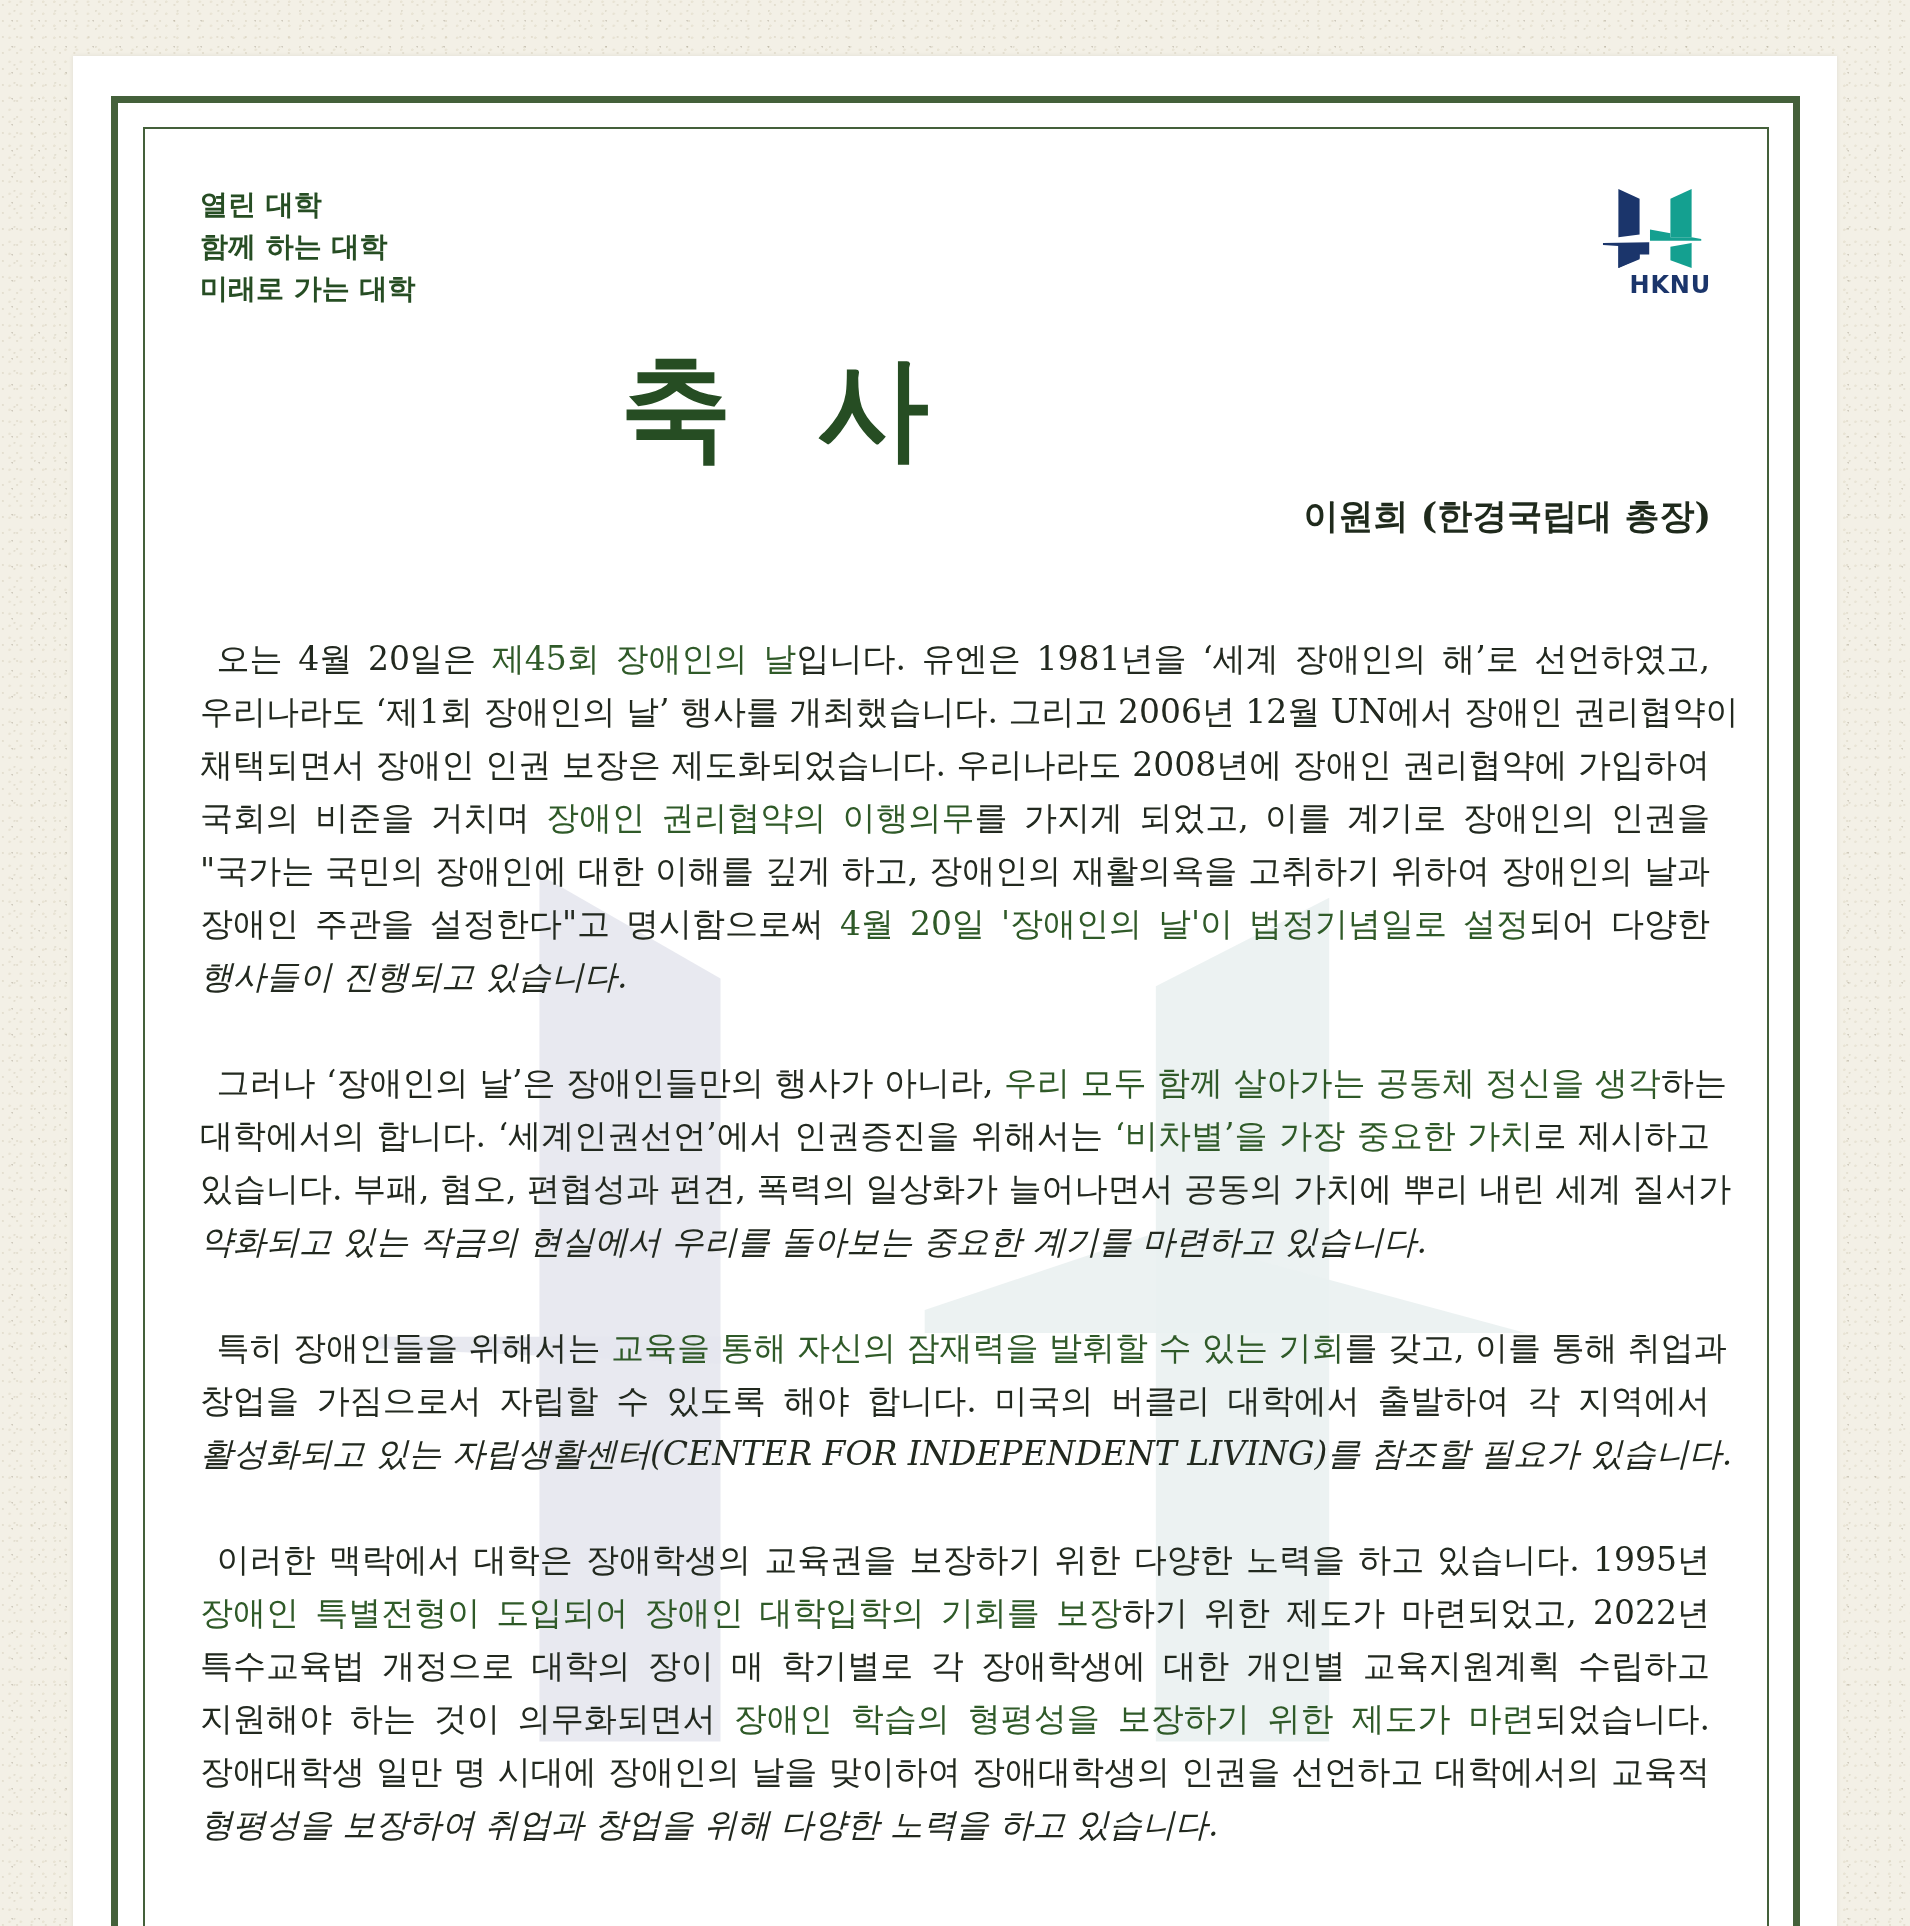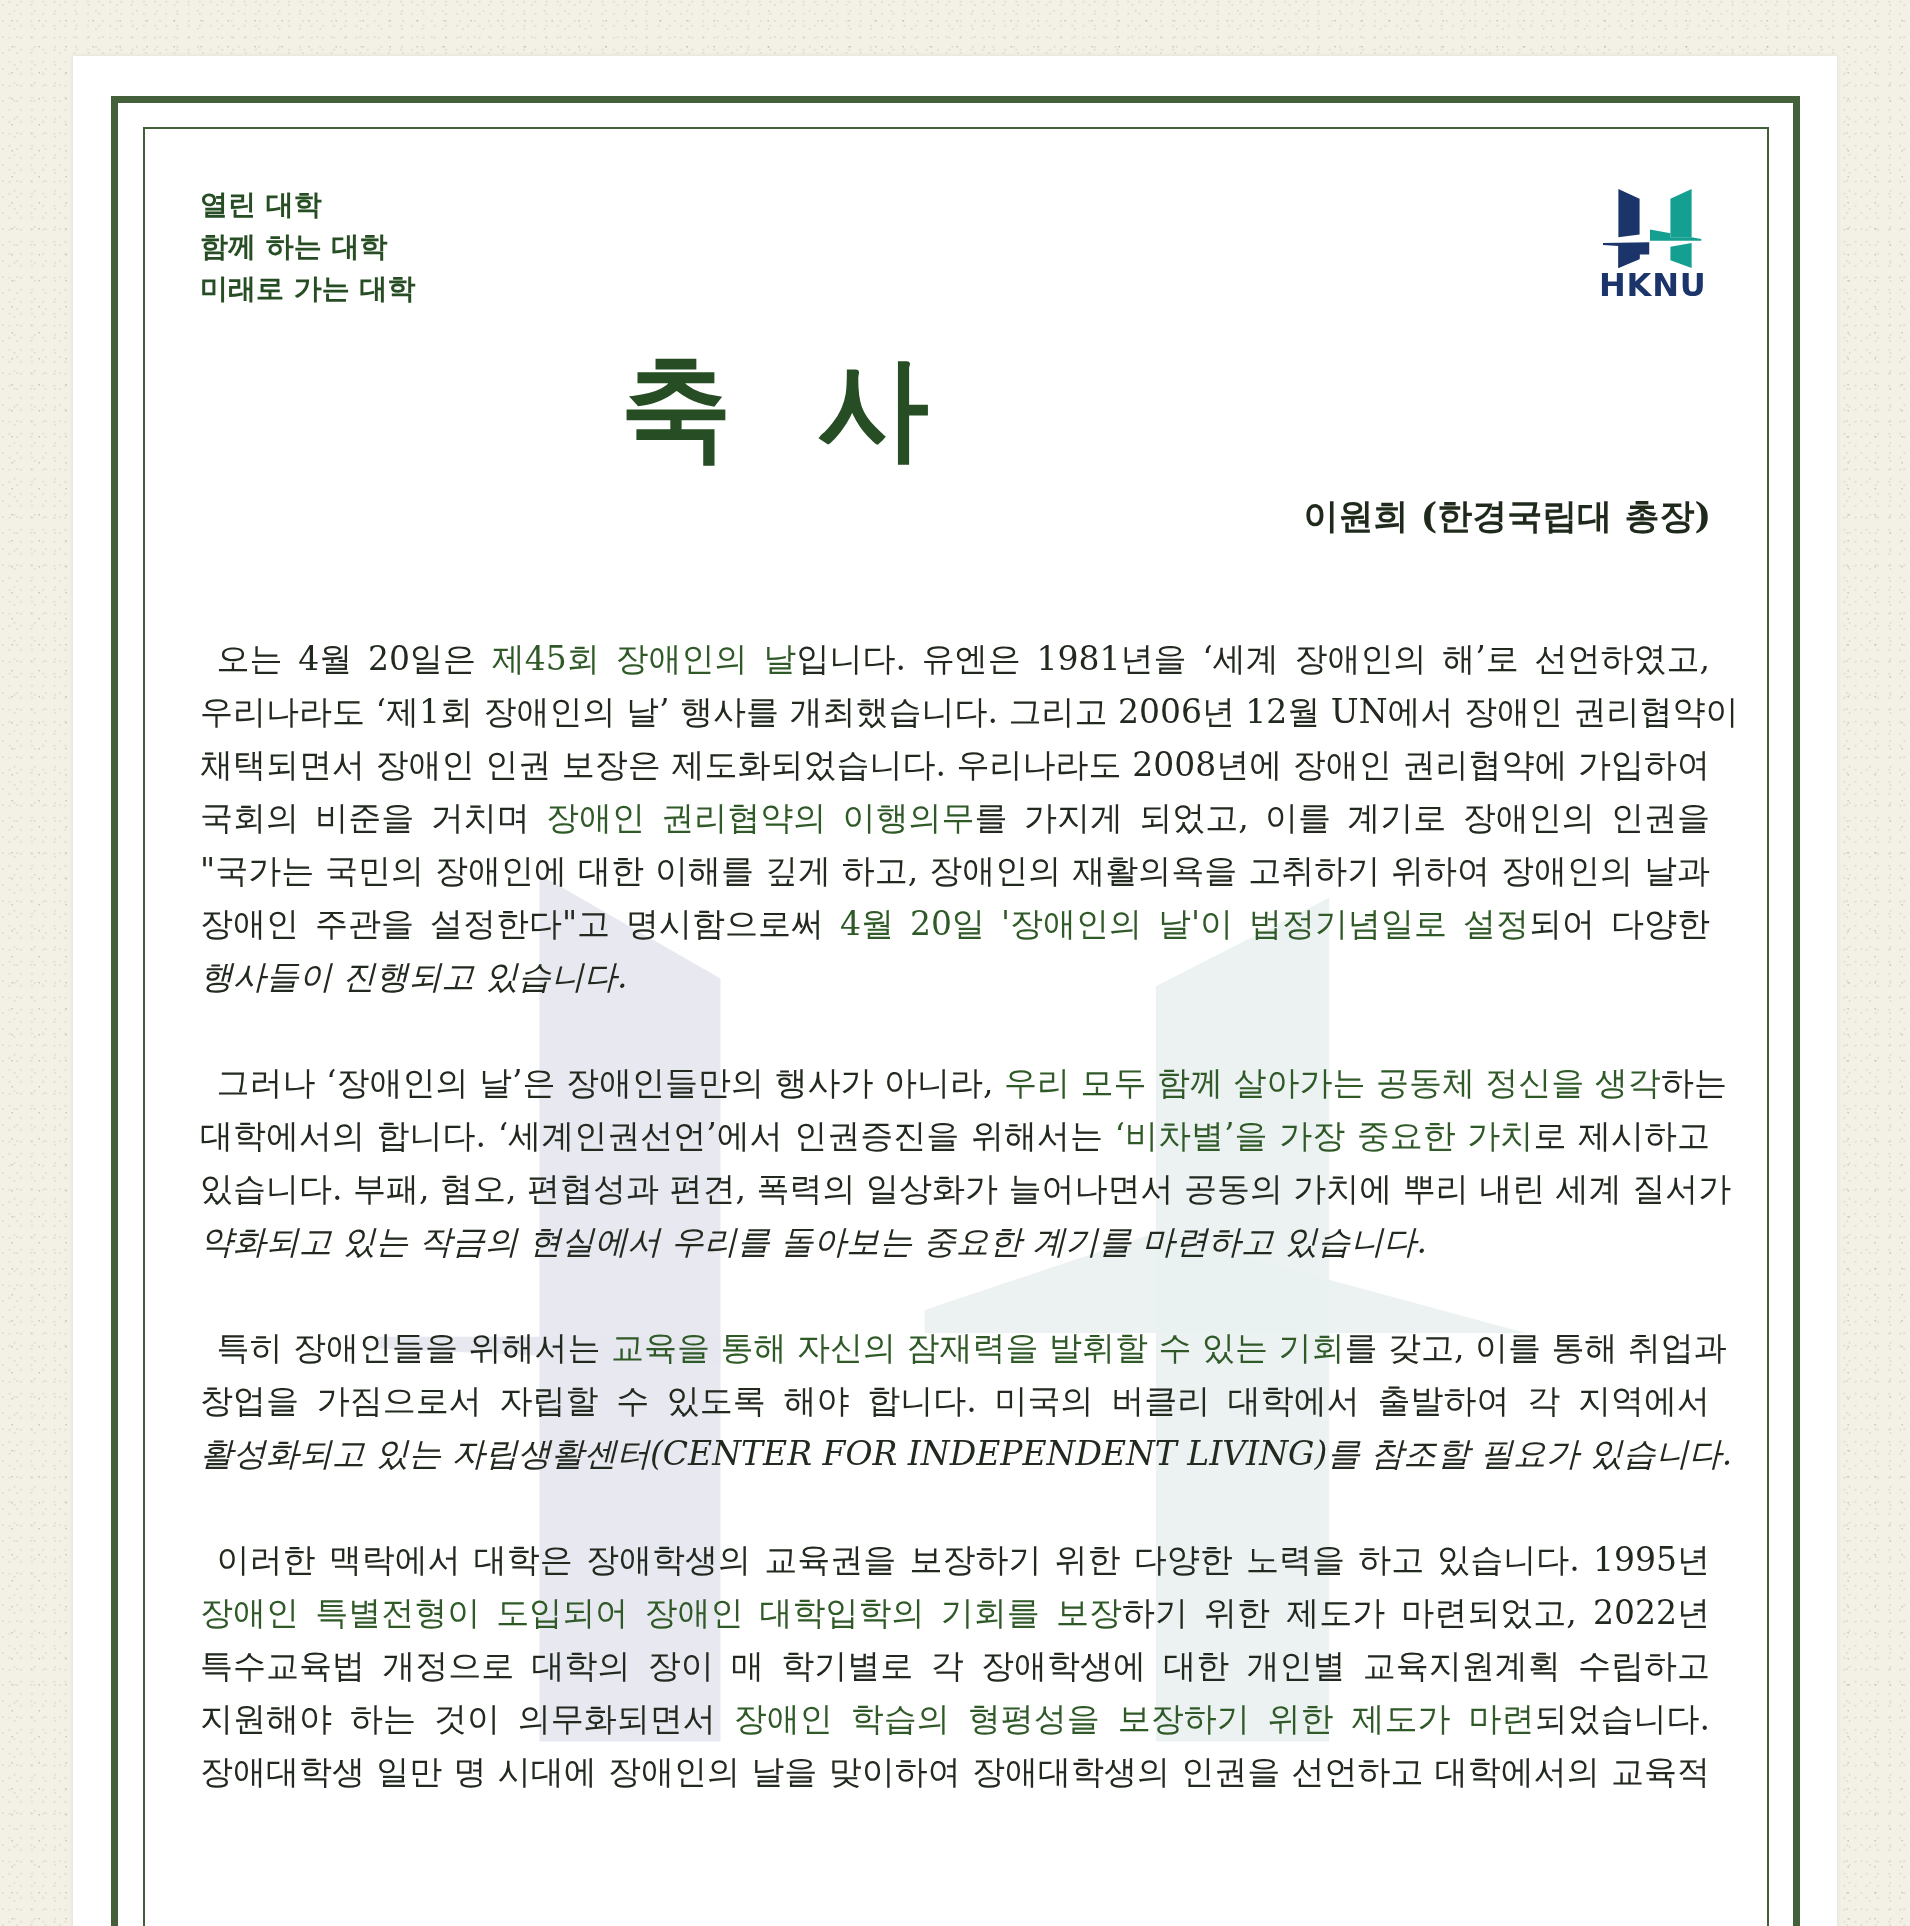--- a/index.html
+++ b/index.html
@@ -33,21 +33,21 @@
       position: absolute; left: 200px; top: 184px;
       font-family: "DejaVu Sans", "Liberation Sans", sans-serif;
       font-weight: bold; color: #264d23; font-size: 28px; line-height: 42px;
     }
     .tagline div { white-space: nowrap; }
 
     .logo { position: absolute; left: 1599px; top: 189px; width: 112px; height: 116px; }
     .logo svg { width: 100%; height: 79px; display: block; }
     .logo-text {
       font-family: "DejaVu Sans", "Liberation Sans", sans-serif; font-weight: bold;
-      color: #1b356b; font-size: 32px; letter-spacing: 0.8px; text-align: left; line-height: 35px;
+      color: #1b356b; font-size: 24px; letter-spacing: 0.8px; text-align: right; line-height: 35px;
     }
 
     .title {
       position: absolute; left: 0; width: 1572px; top: 339px; text-align: center;
       font-family: "DejaVu Sans", "Liberation Sans", sans-serif; font-weight: bold;
       color: #264d23; font-size: 112px; line-height: 139px; letter-spacing: 23px;
     }
     .author {
       position: absolute; right: 200px; top: 489px;
       font-weight: bold; color: #1f2a1c; font-size: 35px; line-height: 54px; white-space: nowrap; text-align: right;
@@ -118,15 +118,16 @@
       <span class="line"><span> 특히 장애인들을 위해서는 </span><span class="hl">교육을 통해 자신의 잠재력을 발휘할 수 있는 기회</span><span>를 갖고, 이를 통해 취업과</span></span>
       <span class="line"><span>창업을 가짐으로서 자립할 수 있도록 해야 합니다. 미국의 버클리 대학에서 출발하여 각 지역에서</span></span>
       <span class="line last"><span>활성화되고 있는 자립생활센터(CENTER FOR INDEPENDENT LIVING)를 참조할 필요가 있습니다.</span></span>
     </div>
     <div class="para">
       <span class="line"><span> 이러한 맥락에서 대학은 장애학생의 교육권을 보장하기 위한 다양한 노력을 하고 있습니다. 1995년</span></span>
       <span class="line"><span class="hl">장애인 특별전형이 도입되어 장애인 대학입학의 기회를 보장</span><span>하기 위한 제도가 마련되었고, 2022년</span></span>
       <span class="line"><span>특수교육법 개정으로 대학의 장이 매 학기별로 각 장애학생에 대한 개인별 교육지원계획 수립하고</span></span>
       <span class="line"><span>지원해야 하는 것이 의무화되면서 </span><span class="hl">장애인 학습의 형평성을 보장하기 위한 제도가 마련</span><span>되었습니다.</span></span>
       <span class="line"><span>장애대학생 일만 명 시대에 장애인의 날을 맞이하여 장애대학생의 인권을 선언하고 대학에서의 교육적</span></span>
+      <span class="line last"><span>형평성을 보장하여 취업과 창업을 위해 다양한 노력을 하고 있습니다.</span></span>
     </div>
   </div>
 
 
 </body></html>

